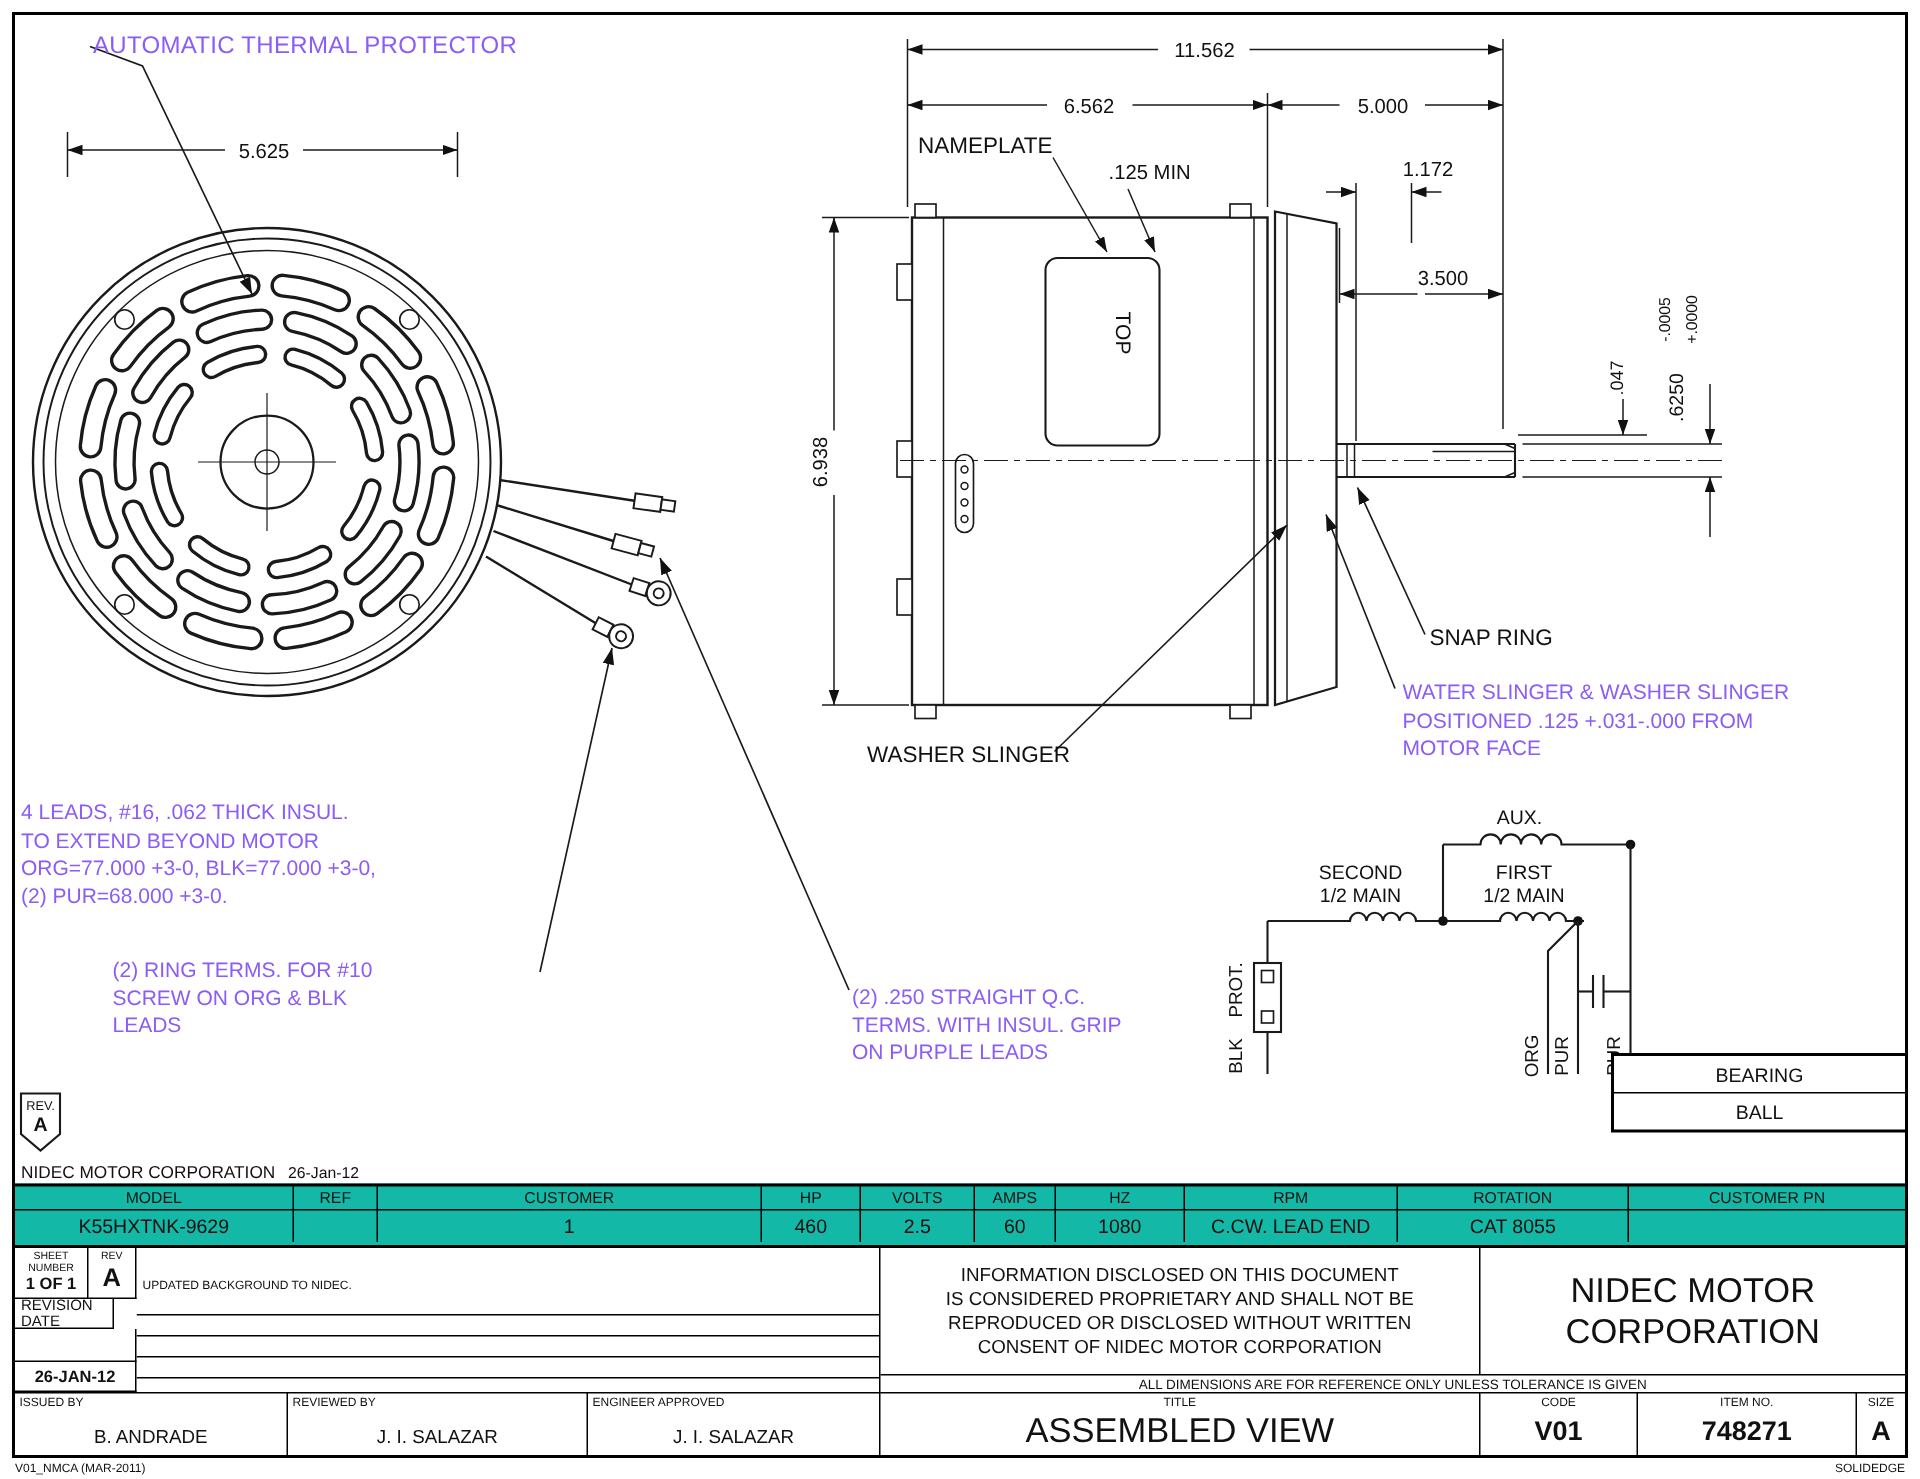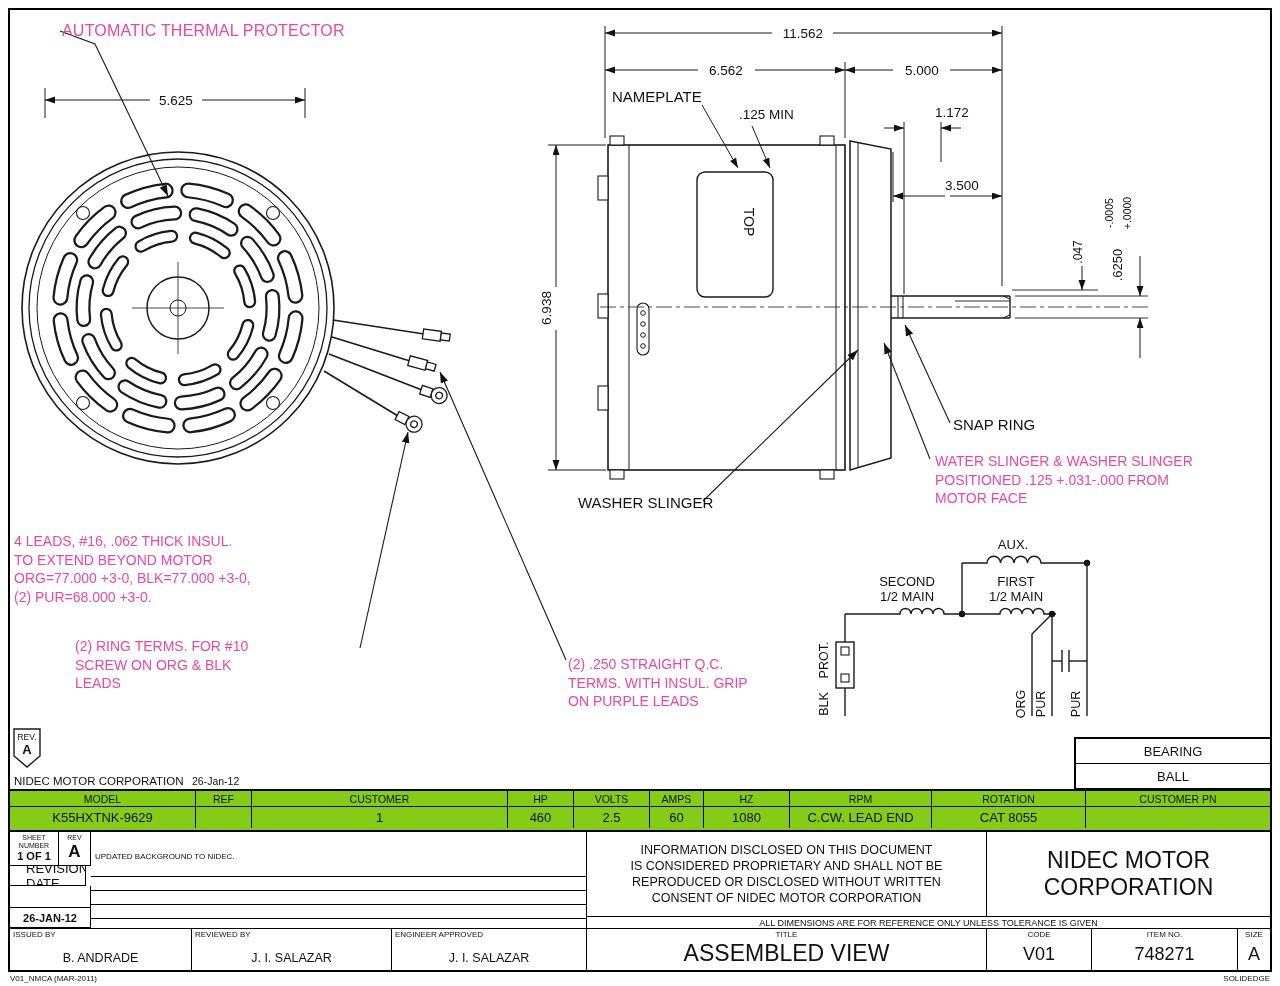--- a/index.html
+++ b/index.html
@@ -3,60 +3,60 @@
 <meta charset="utf-8">
 <style>
   *{margin:0;padding:0;box-sizing:border-box}
   html,body{background:#fff}
   body{width:1280px;height:986px;position:relative;overflow:hidden;
        font-family:"Liberation Sans",sans-serif;color:#111}
   .frame{position:absolute;left:8px;top:8px;width:1264px;height:964px;
          border:2px solid #000;pointer-events:none}
   svg{position:absolute;left:0;top:0}
   svg text{font-family:"Liberation Sans",sans-serif;fill:#111}
-  .note{position:absolute;font-size:14px;line-height:18.5px;white-space:pre-line;color:#ec4899}
+  .note{position:absolute;font-size:14px;line-height:18.5px;white-space:pre-line;color:#8b5cf6}
   .note.big{font-size:16px;letter-spacing:.2px}
   
-  .bearing{position:absolute;left:1074px;top:737px;width:198px;height:53px;border:2px solid #000;background:#fff}
+  .bearing{position:absolute;left:1074px;top:702px;width:198px;height:53px;border:2px solid #000;background:#fff}
   .bearing .brow{height:24px;display:flex;align-items:center;justify-content:center;font-size:13px}
   .bearing .brow.top{border-bottom:1.5px solid #000;height:25px}
   
   .spec{position:absolute;left:8px;top:789px;width:1264px;height:44px;border:2px solid #000;border-bottom:none;
-        display:grid;background:#84cc16;
+        display:grid;background:#14b8a6;
         grid-template-columns:186px 56px 256px 66px 76px 54px 86px 142px 154px 184px;
         grid-template-rows:16px 21px}
   .spec>div{border-right:1.5px solid #000;display:flex;align-items:center;justify-content:center;overflow:hidden}
   .spec>div:nth-child(10n){border-right:none}
   .spec .h{font-size:10.5px;border-bottom:1.5px solid #000}
   .spec .v{font-size:13px;font-weight:normal}
   
   .lower{position:absolute;left:8px;top:830px;width:1264px;height:142px;border:2px solid #000;background:#fff}
   .lower .c{position:absolute;overflow:hidden}
   .bR{border-right:1.5px solid #000}.bB{border-bottom:1.5px solid #000}.bT{border-top:1.5px solid #000}
   .tiny{font-size:7px;line-height:7.5px}
   .cell-sheet{left:0;top:0;width:49px;height:34px;text-align:center}
   .cell-rev{left:49px;top:0;width:32px;height:34px;text-align:center}
-  .cell-revdate{left:0;top:34px;width:76px;height:20px;font-size:13px;display:flex;align-items:center;padding-left:16px}
+  .cell-revdate{left:0;top:34px;width:66px;height:20px;font-size:10px;display:flex;align-items:center;padding-left:4px}
   .cell-blankL{left:0;top:54px;width:81px;height:22px}
   .cell-date{left:0;top:76px;width:81px;height:20px;display:flex;align-items:center;justify-content:center;font-size:11px;font-weight:bold}
   .cell-rr{left:81px;top:0;width:496px;height:96px}
   .rr-head{font-size:11.5px;text-align:center;padding-top:3px}
   .rr-note{position:absolute;left:4px;top:20px;font-size:8px}
   .rr-line{position:absolute;left:0;width:100%;border-top:1px solid #000}
   .cell-prop{left:577px;top:0;width:400px;height:84px;display:flex;align-items:center;justify-content:center;
              text-align:center;font-size:12.5px;line-height:16px;white-space:pre-line}
   .cell-co{left:977px;top:0;width:283px;height:84px;display:flex;align-items:center;justify-content:center;
            text-align:center;font-size:23px;line-height:27px;font-weight:normal;white-space:pre-line}
   .tolbar{left:577px;top:84px;width:683px;height:12px;display:flex;align-items:center;justify-content:center;font-size:9px}
   .ap{position:absolute;top:96px;height:42px}
   .ap .lab{position:absolute;left:3px;top:1px;font-size:8px}
   .ap .labc{position:absolute;left:0;right:0;top:1px;font-size:8px;text-align:center}
   .ap .val{position:absolute;left:0;right:0;bottom:5px;text-align:center;font-size:12.5px}
   .ap .valbig{position:absolute;left:0;right:0;bottom:3px;text-align:center;font-size:23px}
-  .ap .valbold{position:absolute;left:0;right:0;bottom:5px;text-align:center;font-size:18px;font-weight:normal}
+  .ap .valbold{position:absolute;left:0;right:0;bottom:5px;text-align:center;font-size:18px;font-weight:bold}
   .ap1{left:0;width:182px}.ap2{left:182px;width:200px}.ap3{left:382px;width:195px}
   .apt{left:577px;width:400px}.apc{left:977px;width:105px}.api{left:1082px;width:146px}.aps{left:1228px;width:32px}
   .footer{position:absolute;top:974px;font-size:8px}
 </style>
 </head>
 <body>
 
 <svg width="1280" height="790" viewBox="0 0 1280 790">
   <defs>
     <marker id="arr" markerWidth="11" markerHeight="8" refX="10" refY="3.5" orient="auto">

